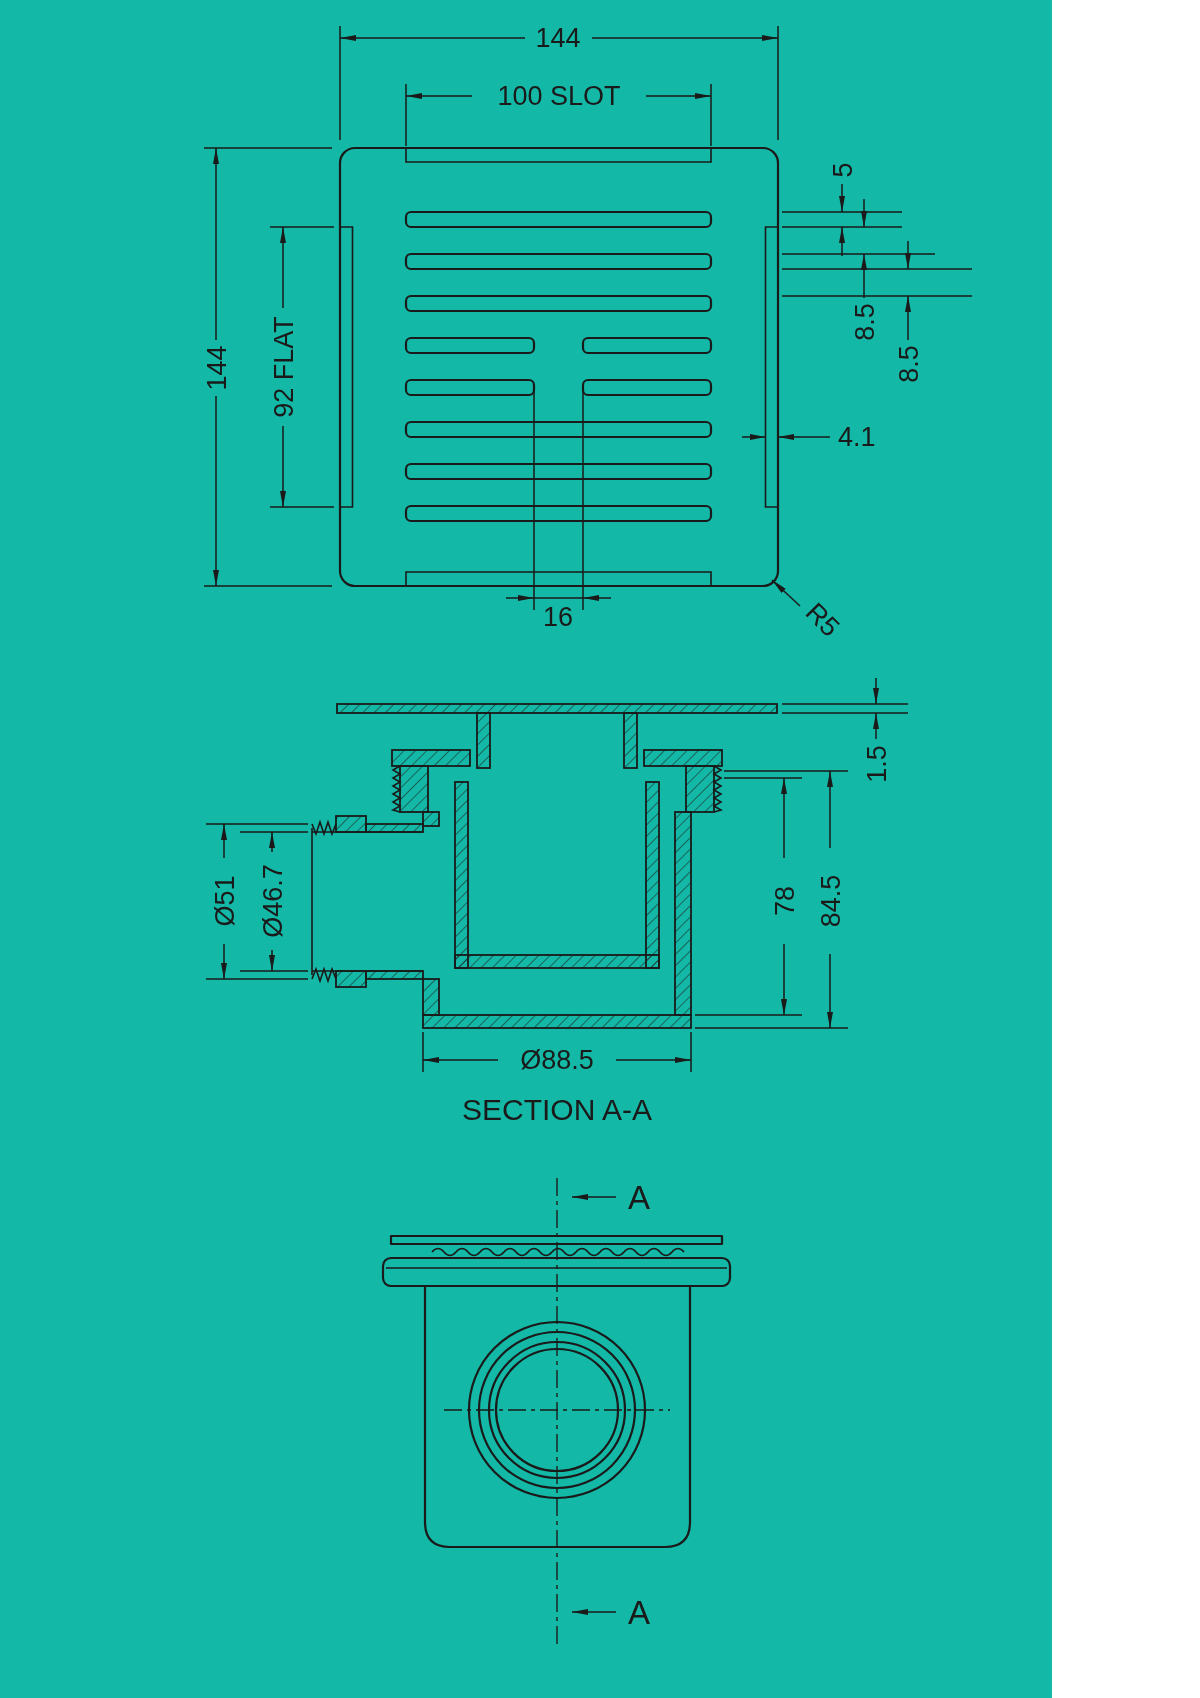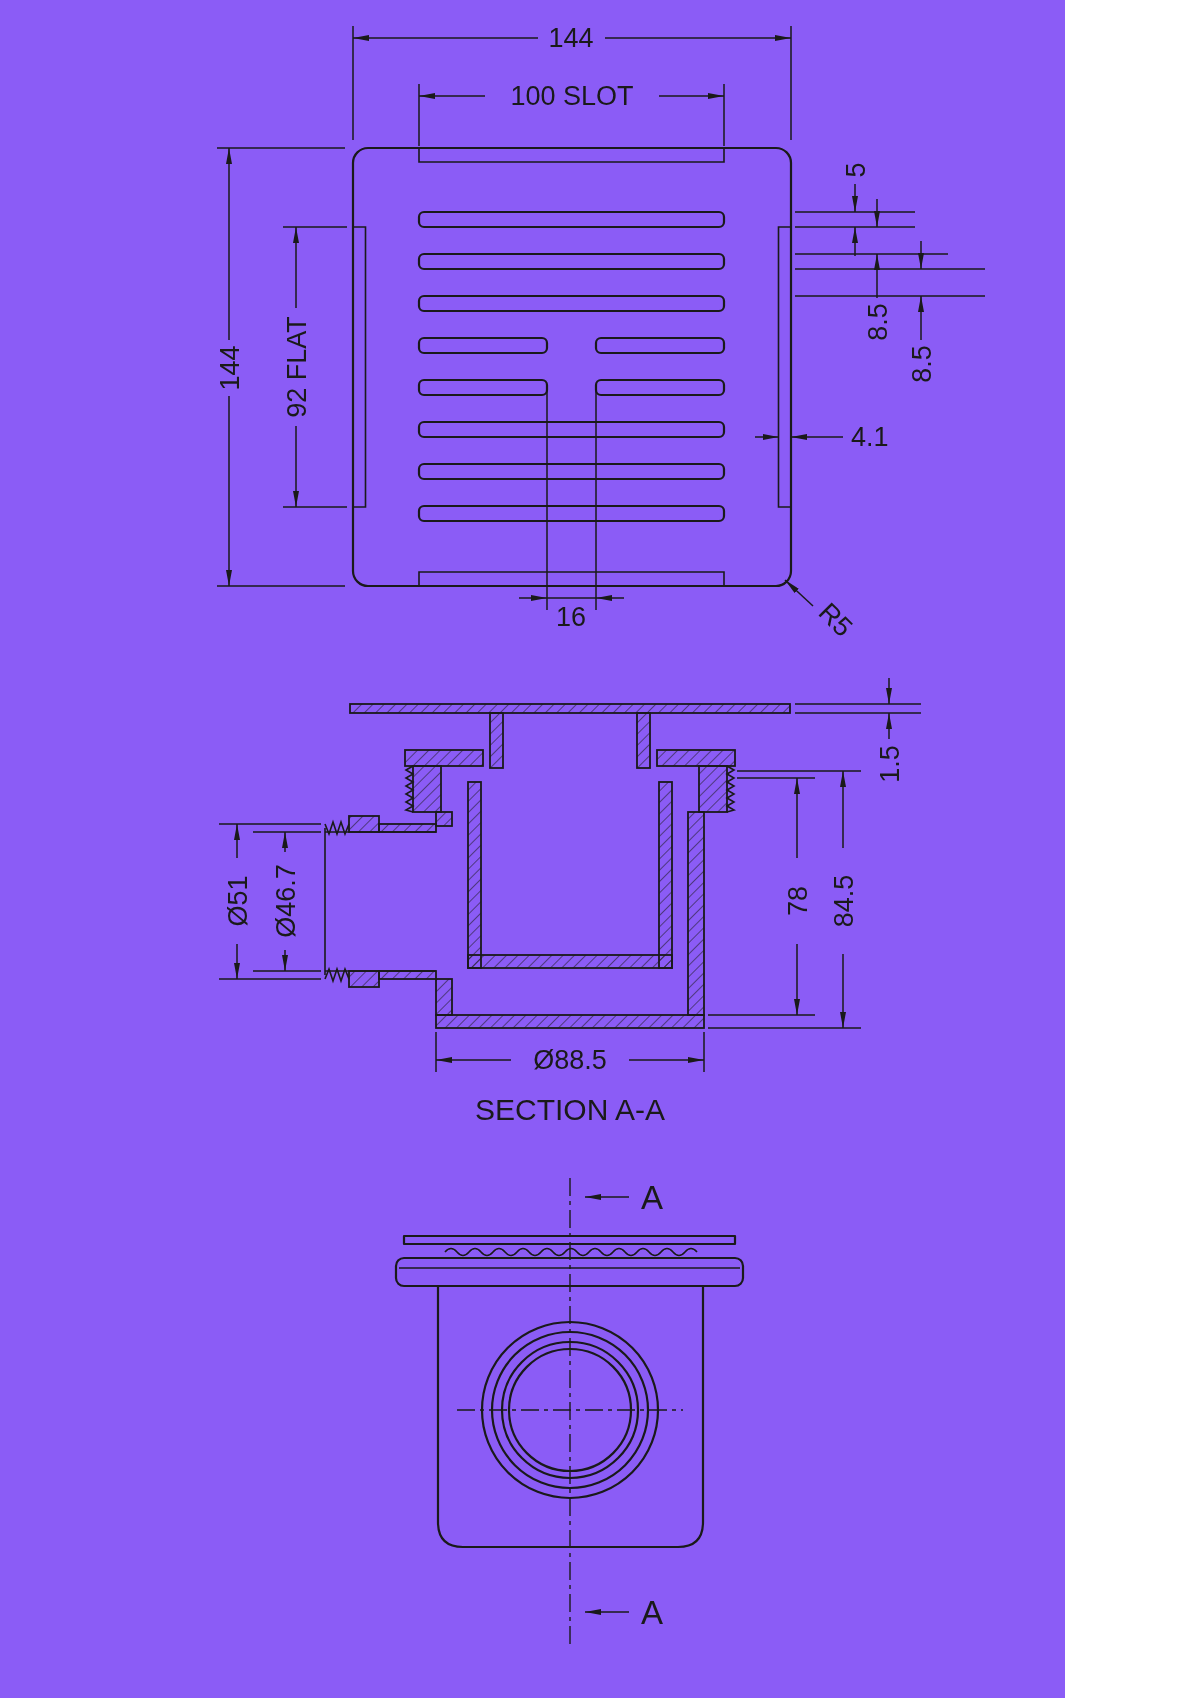--- a/index.html
+++ b/index.html
@@ -1,16 +1,16 @@
 <!DOCTYPE html>
 <html><head>
 <meta charset="utf-8">
 <style>
   html,body{margin:0;padding:0;background:#ffffff;}
-  .sheet{width:1052px;height:1698px;position:relative;background:#8b5cf6;overflow:hidden;padding-left:13px;}
+  .sheet{width:1052px;height:1698px;position:relative;background:#14b8a6;overflow:hidden;}
   svg{display:block;}
   text{font-family:"Liberation Sans", sans-serif; fill:#1a1a1a;}
   .dtxt{font-size:27px;}
   .stxt{font-size:30px;}
   .atxt{font-size:33px;}
   .obj{stroke:#1a1a1a;stroke-width:2.2;fill:none;stroke-linecap:round;}
   .objthin{stroke:#1a1a1a;stroke-width:1.6;fill:none;}
   .hatched{fill:url(#hatch);stroke:#1a1a1a;stroke-width:1.8;}
   .dim{stroke:#1a1a1a;stroke-width:1.5;fill:none;}
   .cl{stroke:#1a1a1a;stroke-width:1.4;fill:none;stroke-dasharray:18 5 4 5;}

